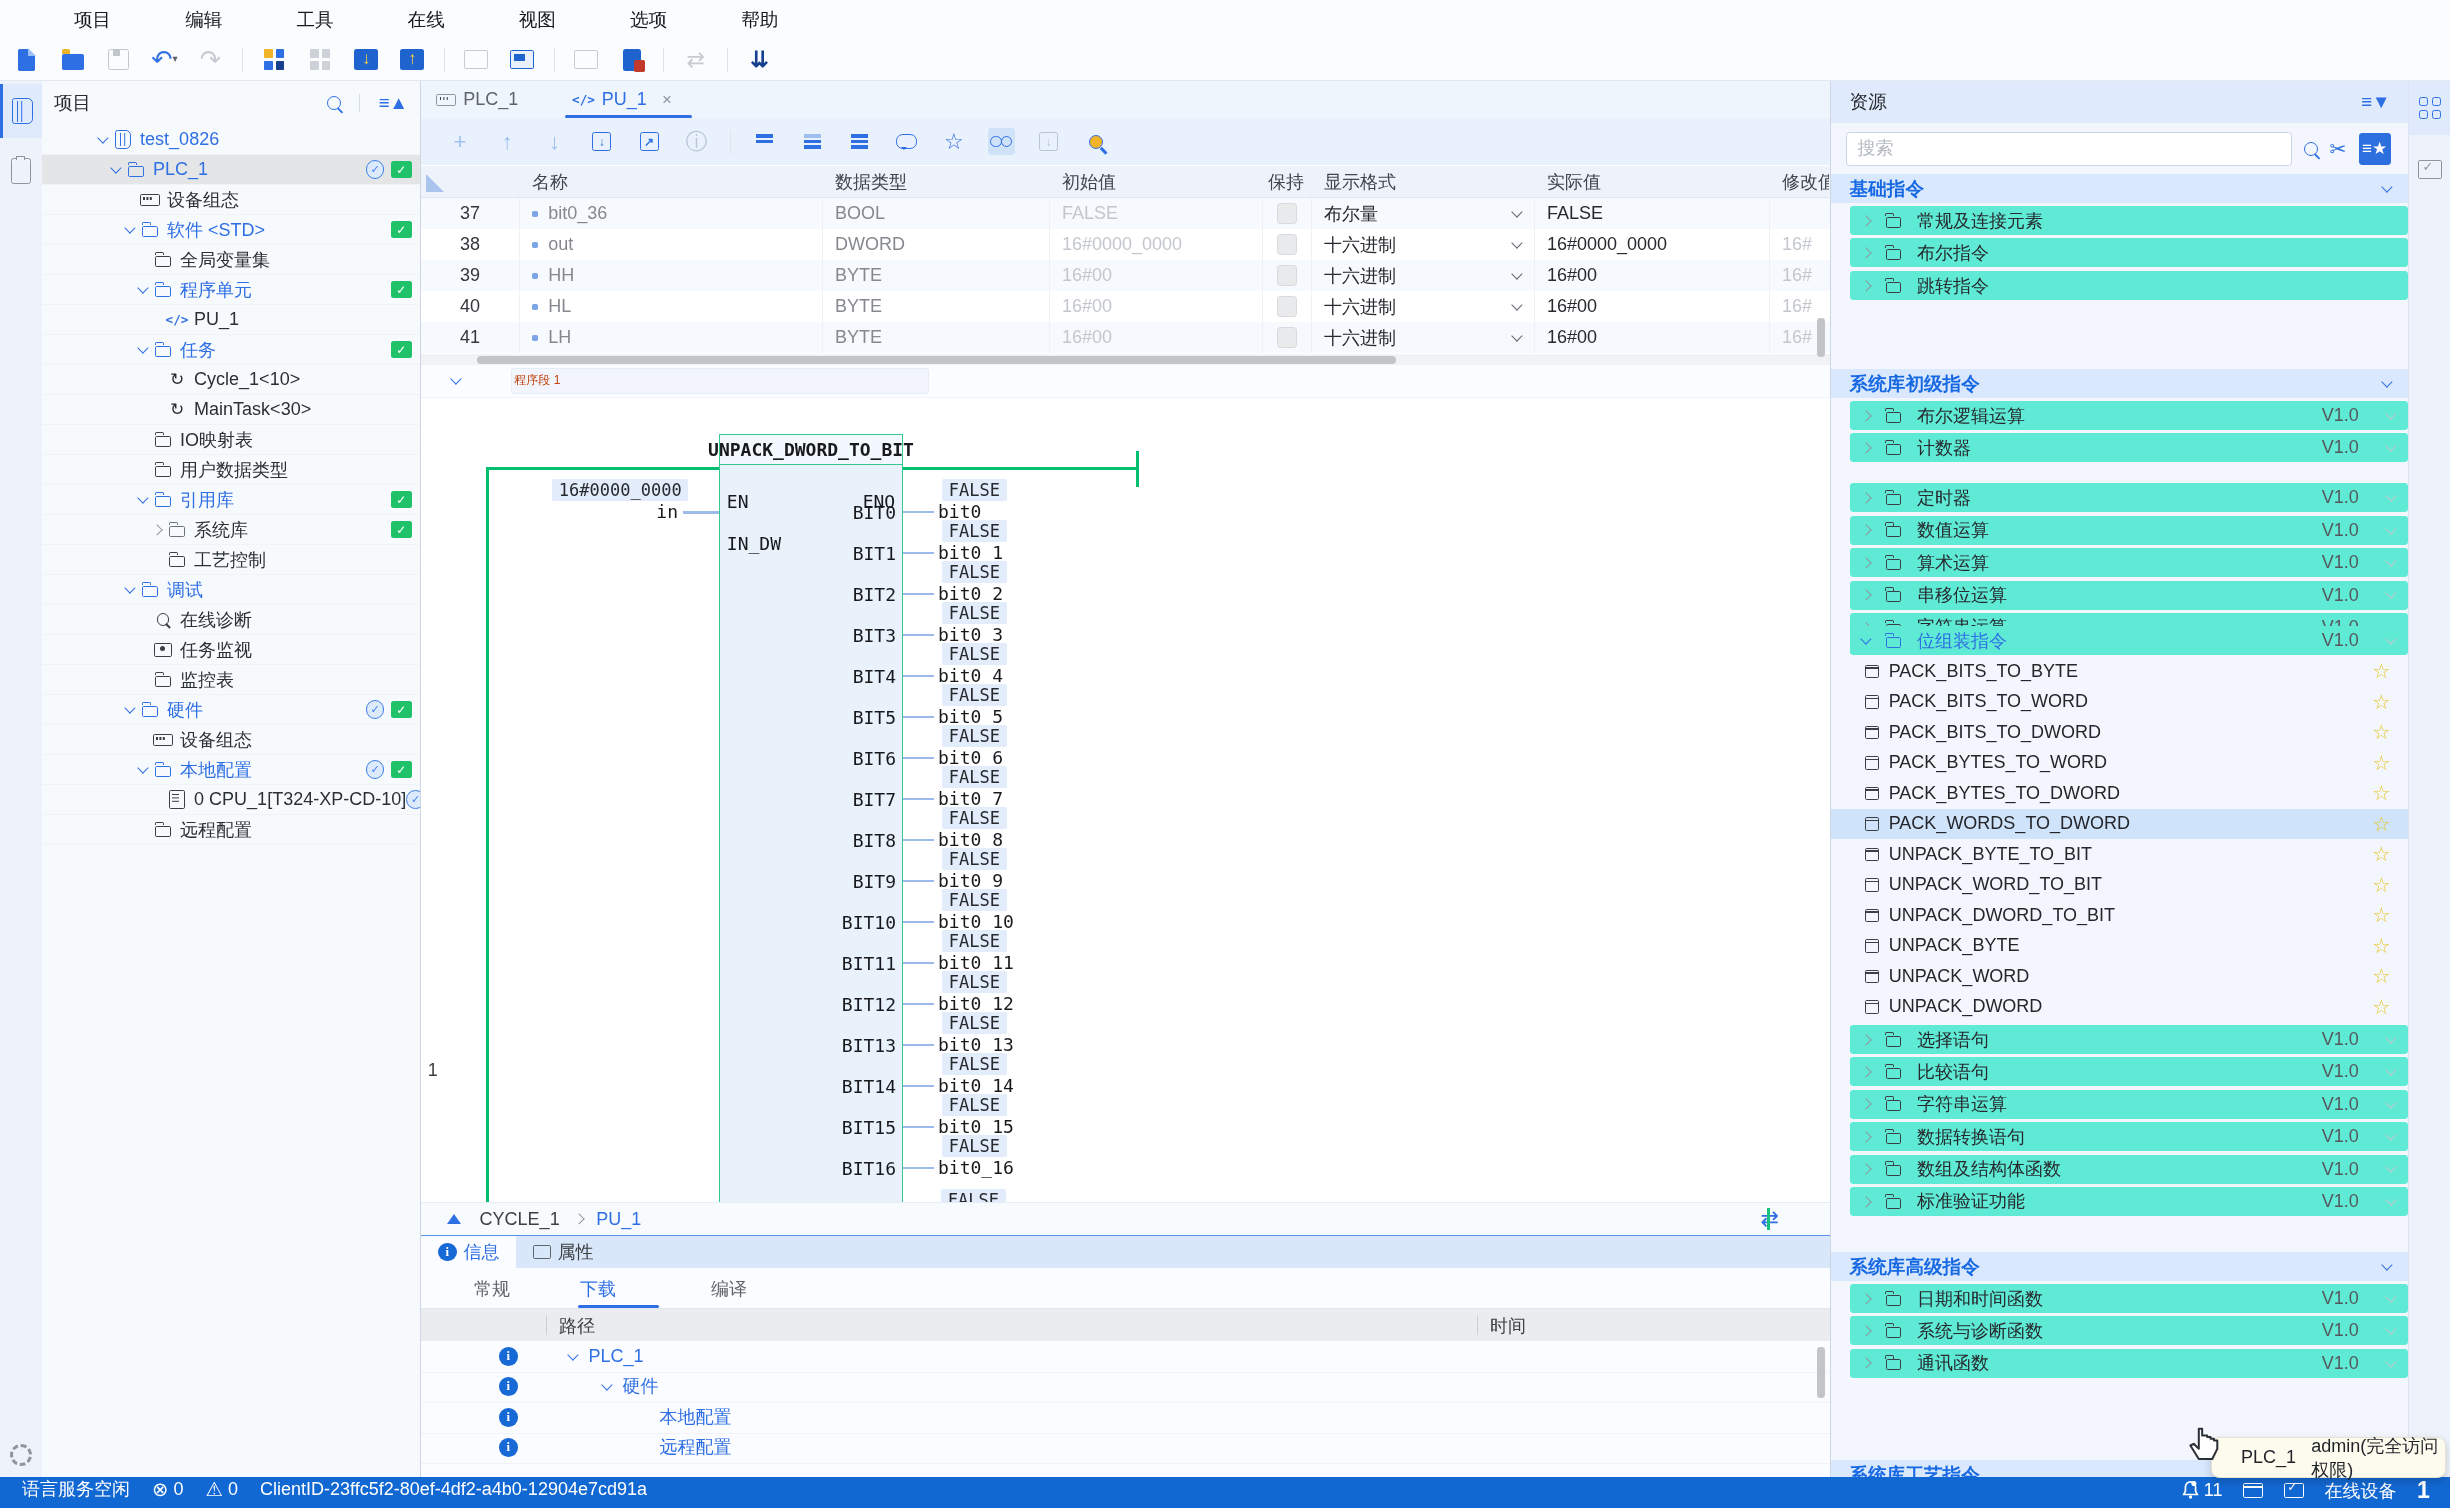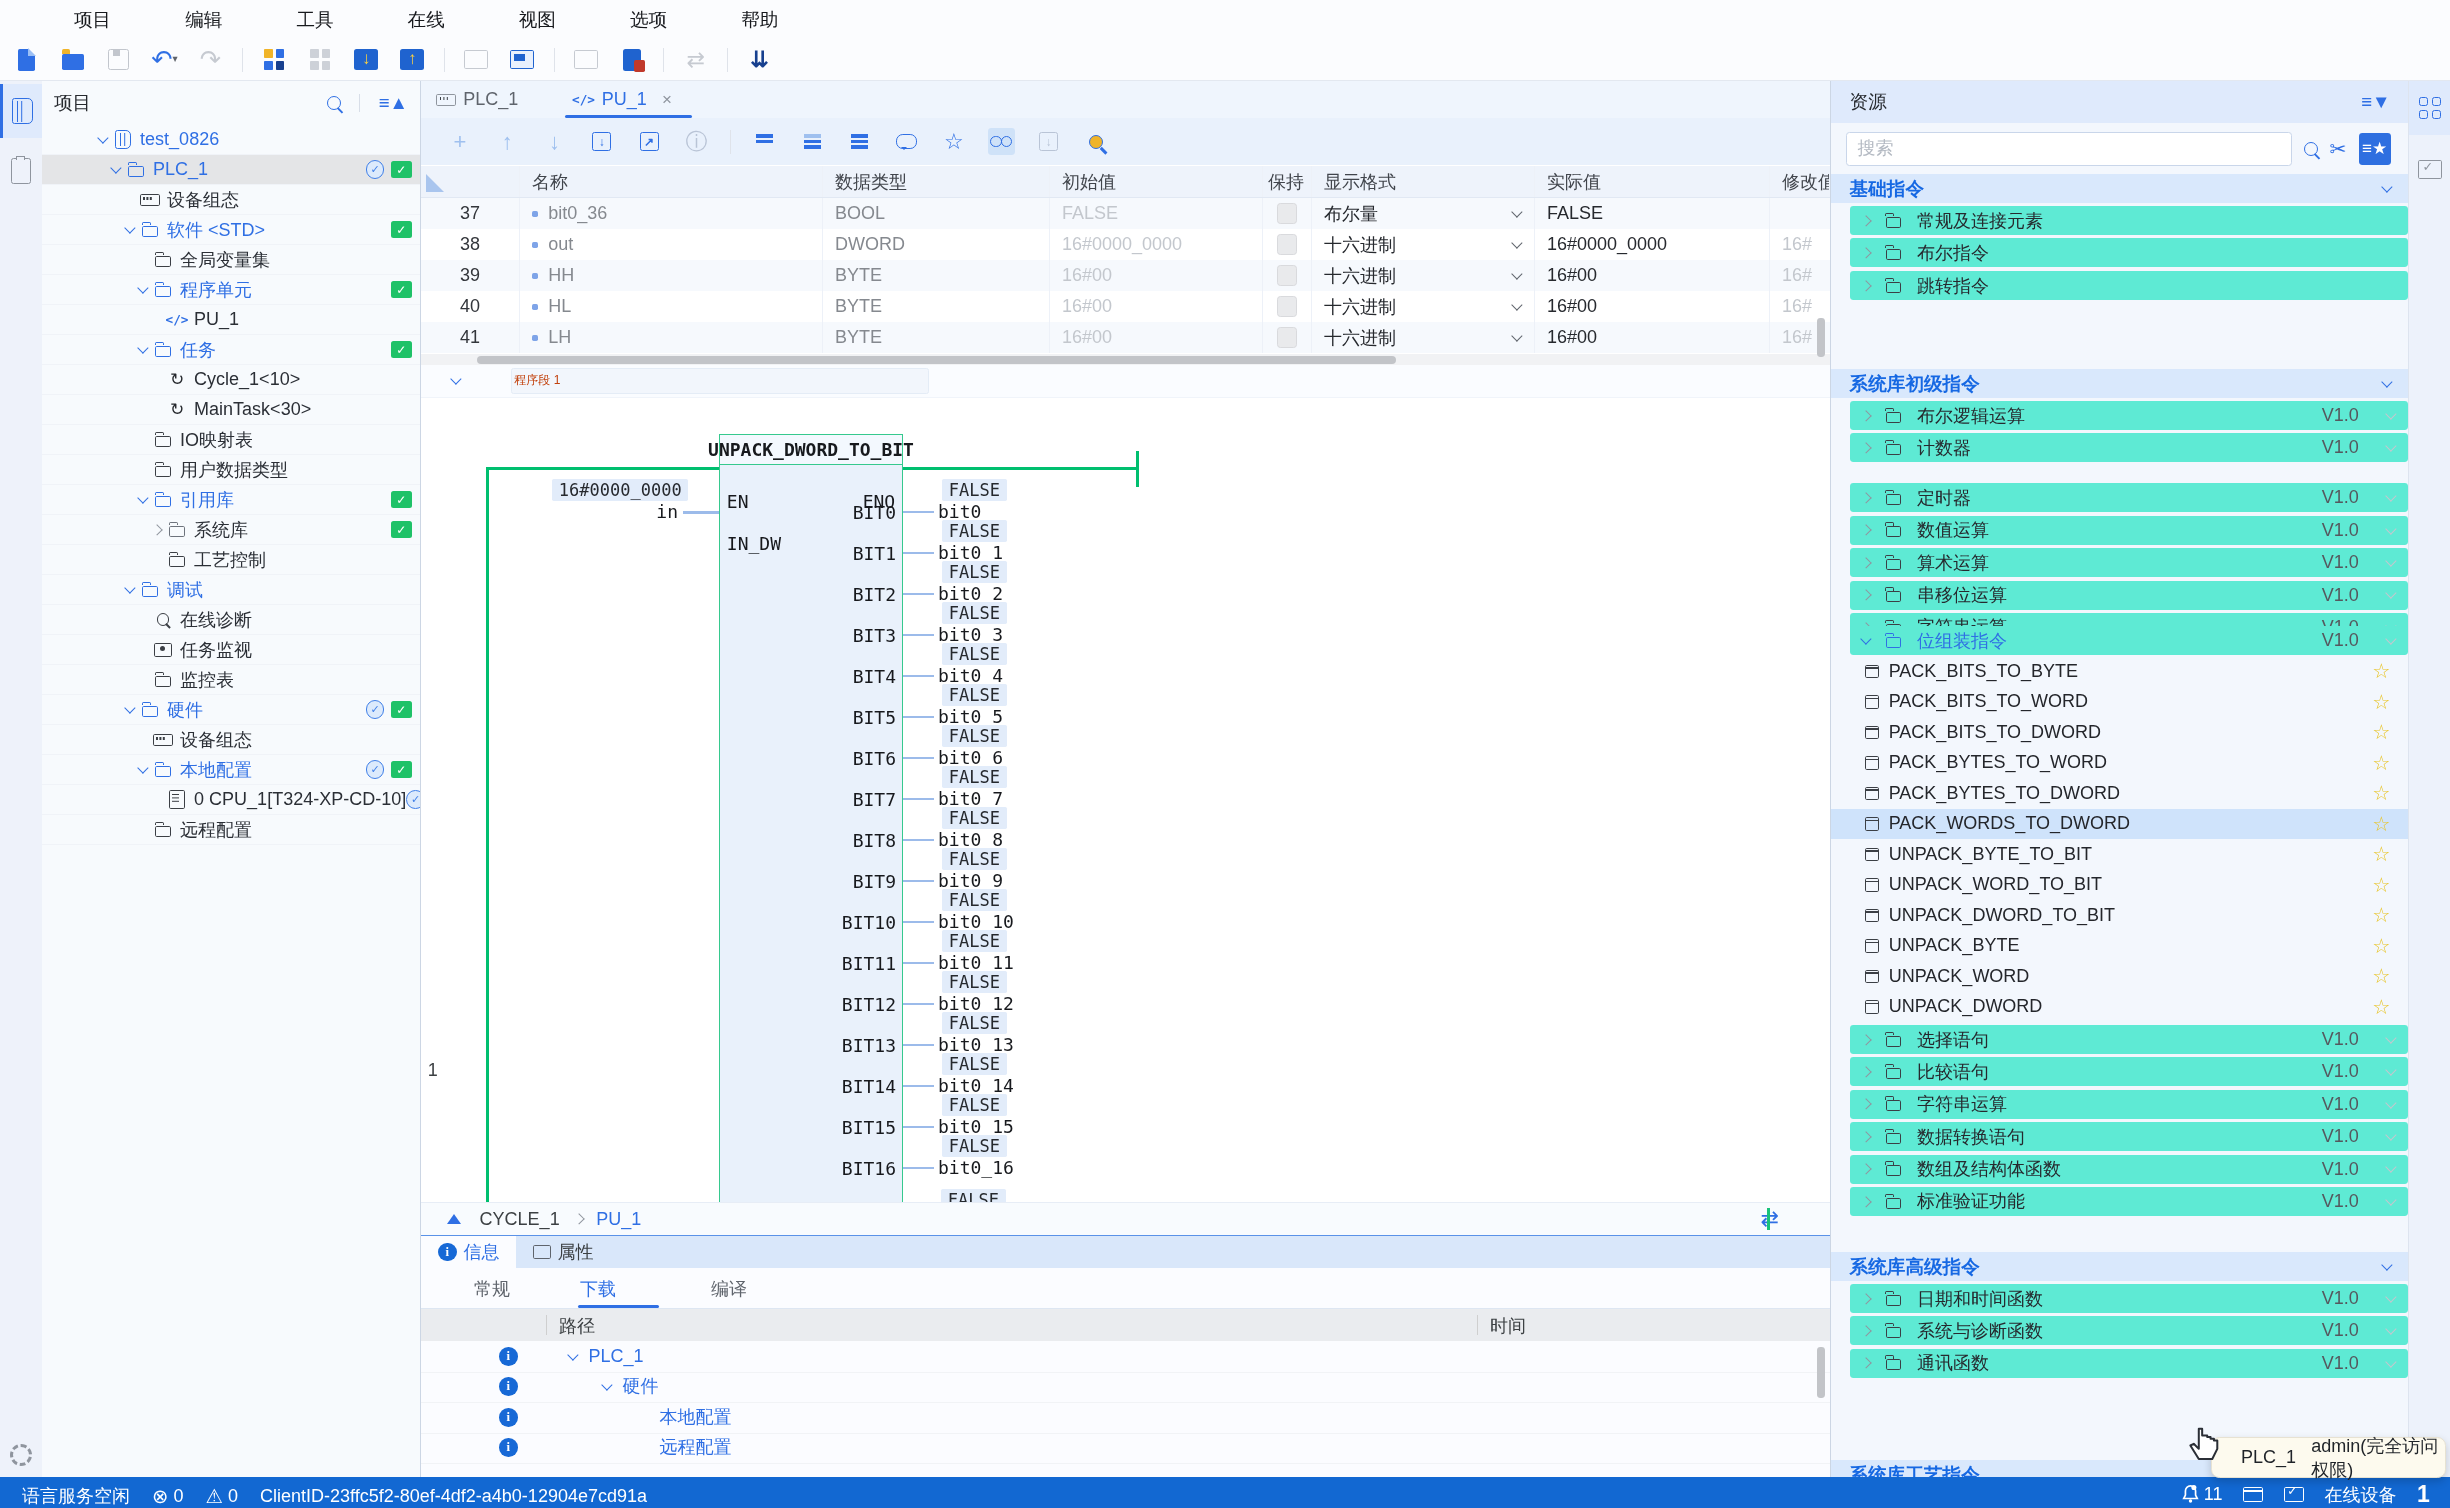--- a/index.html
+++ b/index.html
@@ -167,21 +167,21 @@
   .funcic::before{content:"";position:absolute;left:0;top:1.7px;width:100%;height:1.7px;background:#3b3f45;}
   
   #rstrip{left:2408px;top:81px;width:42px;height:1396px;background:#edf2fb;border-left:0.8px solid #dde4ef;}
   .grid4{width:22px;height:22px;position:relative;}
   .grid4 i{position:absolute;width:9.3px;height:9.3px;border:1.7px solid #2f6fe4;border-radius:2.5px;box-sizing:border-box;}
   .grid4 i:nth-child(1){left:0;top:0;} .grid4 i:nth-child(2){right:0;top:0;}
   .grid4 i:nth-child(3){left:0;bottom:0;} .grid4 i:nth-child(4){right:0;bottom:0;}
   .devmon{width:22px;height:17px;border:1.7px solid #8f959e;border-radius:1.7px;position:relative;}
   .devmon::after{content:"✓";position:absolute;left:3.4px;top:-1.7px;color:#8f959e;font-size:12.7px;}
   
-  #statusbar{left:0;top:1477px;width:2450px;height:31px;background:#1268d2;color:#fff;display:flex;align-items:flex-end;font-size:18px;}
+  #statusbar{left:0;top:1477px;width:2450px;height:31px;background:#1268d2;color:#fff;display:flex;align-items:flex-start;font-size:18px;}
   #statusbar .lft{display:flex;align-items:center;gap:22px;padding-left:22px;}
   #statusbar .rgt{margin-left:auto;display:flex;align-items:center;gap:20.3px;padding-right:20.3px;}
   .bigcount{font-size:23px;font-weight:bold;}
   .sb-ic{display:flex;align-items:center;gap:5.1px;}
   .panelic{width:18.6px;height:13.5px;border:1.7px solid #fff;border-radius:1.7px;position:relative;}
   .panelic::after{content:"";position:absolute;left:0;top:2.5px;width:100%;height:1.7px;background:#fff;}
   .devchk{width:18.6px;height:13.5px;border:1.7px solid #fff;border-radius:1.7px;position:relative;}
   .devchk::after{content:"✓";position:absolute;left:2.5px;top:-3.4px;font-size:12px;color:#fff;}
   
   #tooltip{left:2211px;top:1437px;width:235px;height:41px;background:#fdfaee;border:0.8px solid #e7e2d2;border-radius:8.5px;box-shadow:0 3.4px 8.5px rgba(0,0,0,.18);display:flex;align-items:center;gap:15.2px;padding-left:29px;box-sizing:border-box;font-size:18px;color:#1f2328;z-index:50;}

